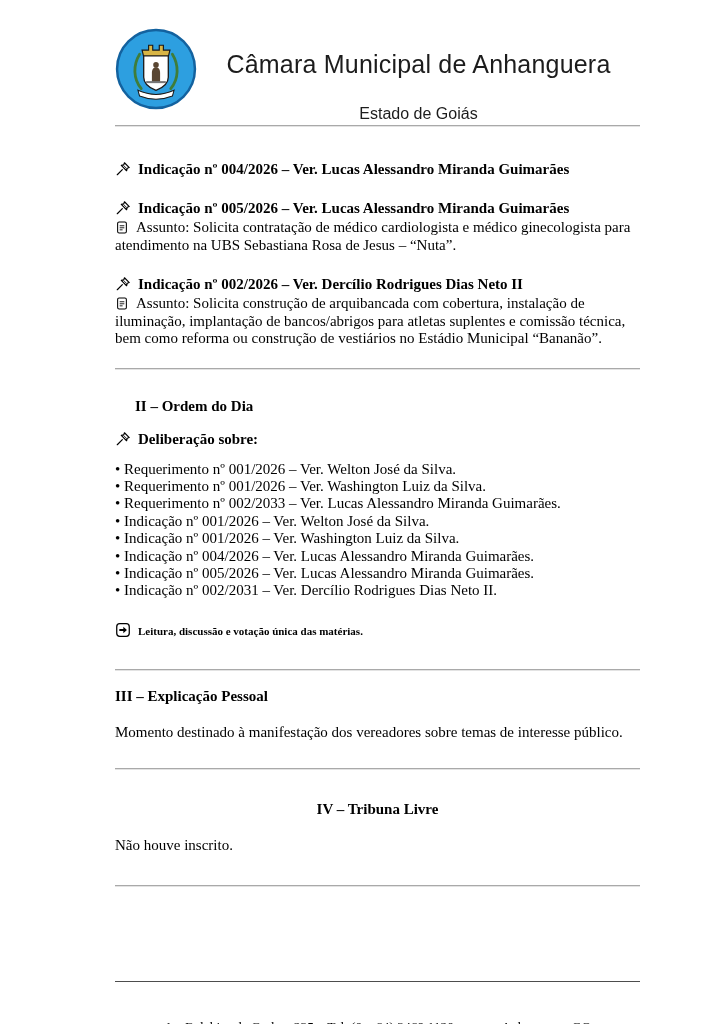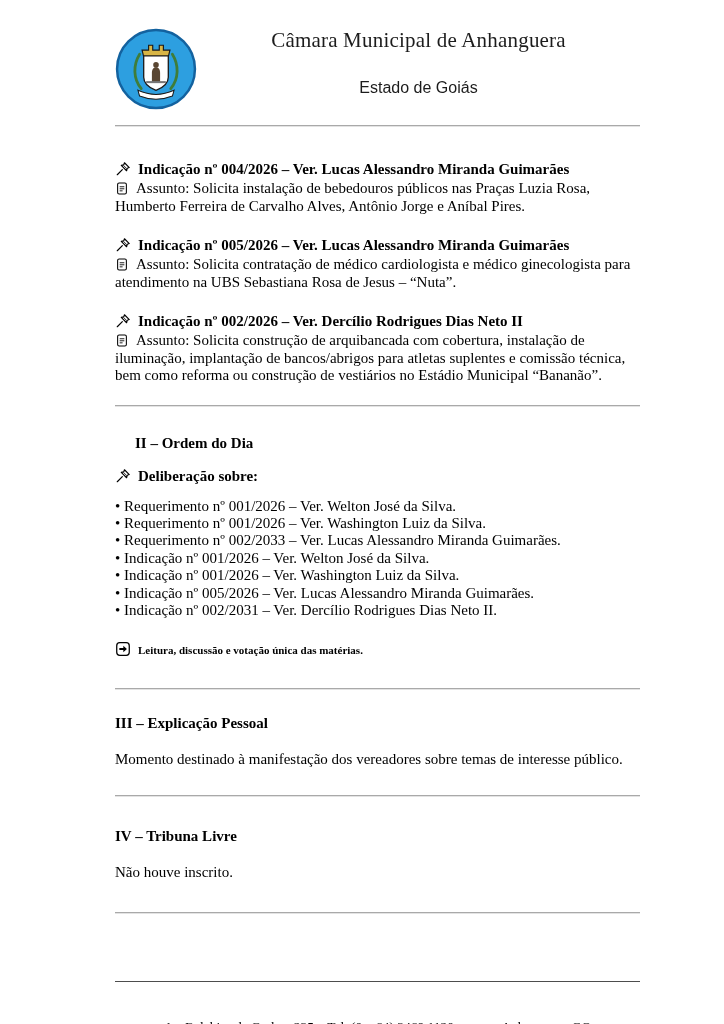--- a/index.html
+++ b/index.html
@@ -16,21 +16,21 @@
     position:relative;
   }
 
   
   .header { display:flex; align-items:flex-start; margin-top:28px; height:84px; }
   .logo { width:82px; height:82px; flex:0 0 82px; }
   .header-text {
     flex:1; display:flex; flex-direction:column; align-items:center;
     font-family:"Liberation Sans", sans-serif; color:#1c1c1c;
   }
-  .org-name { font-size:21px; margin-top:0; letter-spacing:0.2px;font-family:Liberation Serif, serif; }
+  .org-name { font-size:25px; margin-top:22px; letter-spacing:0.2px; }
   .state-name { font-size:16px; margin-top:26px; }
 
   
   .divider {
     height:2px; background:#a9a9a9; border-bottom:1px solid #e3e3e3;
     width:100%;
   }
   .divider.d1 { margin-top:13px; }
   .divider.d2 { margin-top:20px; }
   .divider.d3 { margin-top:31px; }
@@ -47,23 +47,23 @@
   .section-heading { font-weight:bold; font-size:15px; line-height:18px; }
   .h2 { margin-top:27px;margin-left:20px; }
   .delib { margin-top:16px; font-weight:bold; font-size:15px; }
 
   .ordem-list { margin-top:13px; list-style:none; }
   .ordem-list li { font-size:15px; line-height:17.4px; }
   .ordem-list li::before { content:"\2022\00a0"; }
 
   .votacao { margin-top:22px; font-weight:bold; font-size:11px; }
 
-  .h3 { margin-top:24px; }
+  .h3 { margin-top:16px; }
   .paragraph { margin-top:18px; font-size:15px; line-height:18px; }
-  .h4 { margin-top:30px; }
+  .h4 { margin-top:30px;text-align:center; }
 
   
   .footer {
     position:absolute; left:115px; right:84px; top:953px;
     border-top:1px solid #4d4d4d;
     text-align:center; font-size:13.5px; line-height:16.5px;
     padding-top:4px; white-space:pre-wrap;
   }
 </style>
 </head>
@@ -113,23 +113,20 @@
   </div>
 
   <div class="divider d1"></div>
 
   <div class="materias">
 
     <div class="materia">
       <p class="materia-title"><svg class="icon" width="16" height="16" viewBox="0 0 24 24">
             <use href="#tpl-pushpin"></use>
           </svg><span>Indicação nº 004/2026 – Ver. Lucas Alessandro Miranda Guimarães</span></p>
-      <p class="materia-body"><svg class="icon" width="14" height="15" viewBox="0 0 24 24">
-            <use href="#tpl-document"></use>
-          </svg><span>Assunto: Solicita instalação de bebedouros públicos nas Praças Luzia Rosa, Humberto Ferreira de Carvalho Alves, Antônio Jorge e Aníbal Pires.</span></p>
     </div>
 
     <div class="materia">
       <p class="materia-title"><svg class="icon" width="16" height="16" viewBox="0 0 24 24">
             <use href="#tpl-pushpin"></use>
           </svg><span>Indicação nº 005/2026 – Ver. Lucas Alessandro Miranda Guimarães</span></p>
       <p class="materia-body"><svg class="icon" width="14" height="15" viewBox="0 0 24 24">
             <use href="#tpl-document"></use>
           </svg><span>Assunto: Solicita contratação de médico cardiologista e médico ginecologista para atendimento na UBS Sebastiana Rosa de Jesus – “Nuta”.</span></p>
     </div>
@@ -153,20 +150,21 @@
     <p class="delib"><svg class="icon" width="16" height="16" viewBox="0 0 24 24">
           <use href="#tpl-pushpin"></use>
         </svg><span>Deliberação sobre:</span></p>
 
     <ul class="ordem-list">
       <li>Requerimento nº 001/2026 – Ver. Welton José da Silva.</li>
       <li>Requerimento nº 001/2026 – Ver. Washington Luiz da Silva.</li>
       <li>Requerimento nº 002/2033 – Ver. Lucas Alessandro Miranda Guimarães.</li>
       <li>Indicação nº 001/2026 – Ver. Welton José da Silva.</li>
       <li>Indicação nº 001/2026 – Ver. Washington Luiz da Silva.</li>
+      <li>Indicação nº 004/2026 – Ver. Lucas Alessandro Miranda Guimarães.</li>
       <li>Indicação nº 005/2026 – Ver. Lucas Alessandro Miranda Guimarães.</li>
       <li>Indicação nº 002/2031 – Ver. Dercílio Rodrigues Dias Neto II.</li>
     </ul>
 
     <p class="votacao"><svg class="icon" width="16" height="16" viewBox="0 0 24 24">
           <use href="#tpl-arrow"></use>
         </svg><span>Leitura, discussão e votação única das matérias.</span></p>
   </div>
 
   <div class="divider d3"></div>

